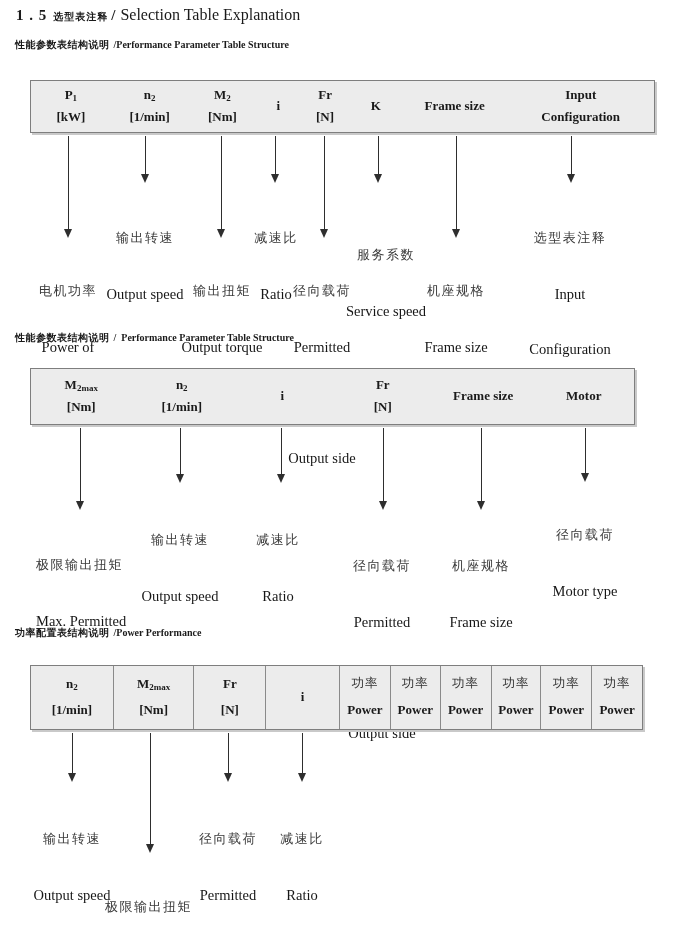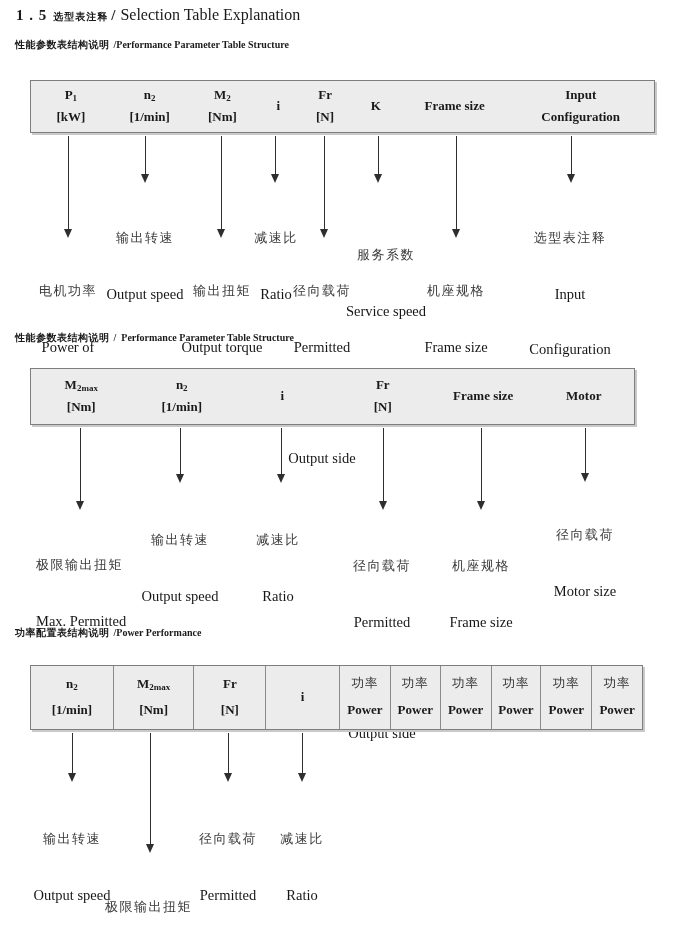--- a/index.html
+++ b/index.html
@@ -165,21 +165,21 @@
   <div class="callout" style="left:180px; top:494px;">
     <div class="zh">输出转速</div>
     <div class="en">Output speed</div>
   </div>
   <div class="callout" style="left:278px; top:494px;">
     <div class="zh">减速比</div>
     <div class="en">Ratio</div>
   </div>
   <div class="callout" style="left:585px; top:489px;">
     <div class="zh">径向载荷</div>
-    <div class="en">Motor size</div>
+    <div class="en">Motor type</div>
   </div>
   <div class="callout left" style="left:36px; top:519px;">
     <div class="zh">极限输出扭矩</div>
     <div class="en">Max. Permitted</div>
     <div class="en">Output  torque</div>
   </div>
   <div class="callout" style="left:382px; top:520px;">
     <div class="zh">径向载荷</div>
     <div class="en">Permitted</div>
     <div class="en">Overhung load</div>

